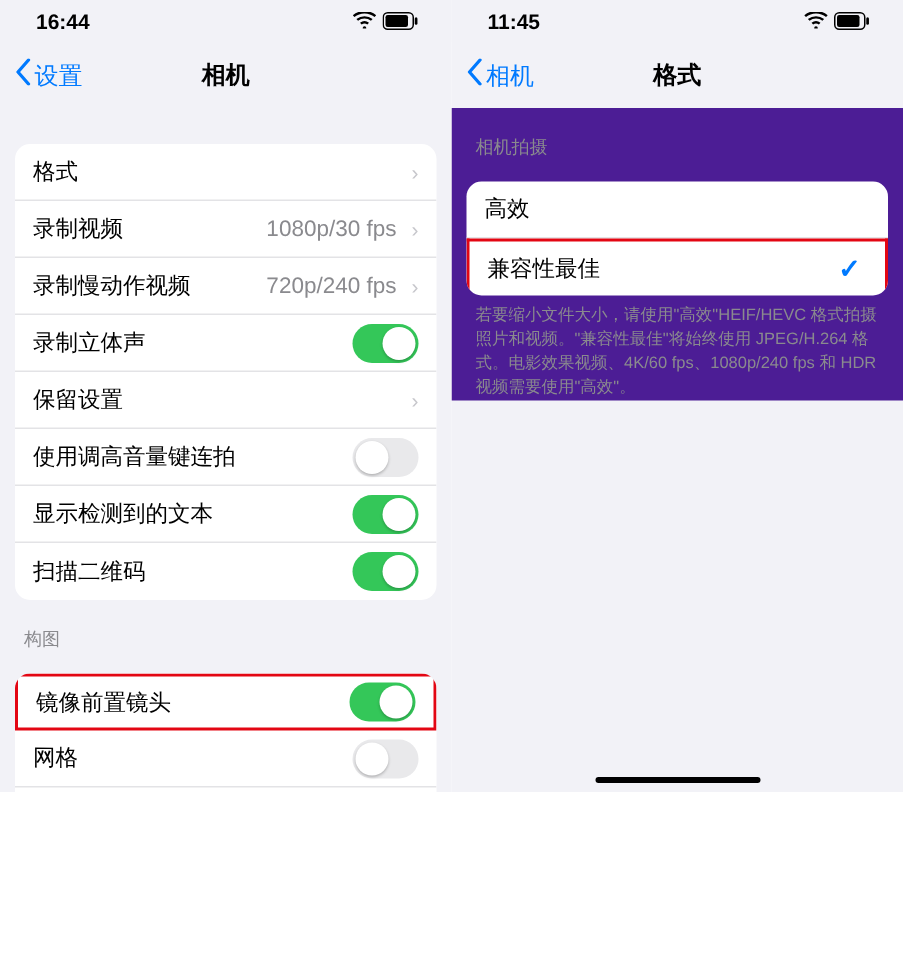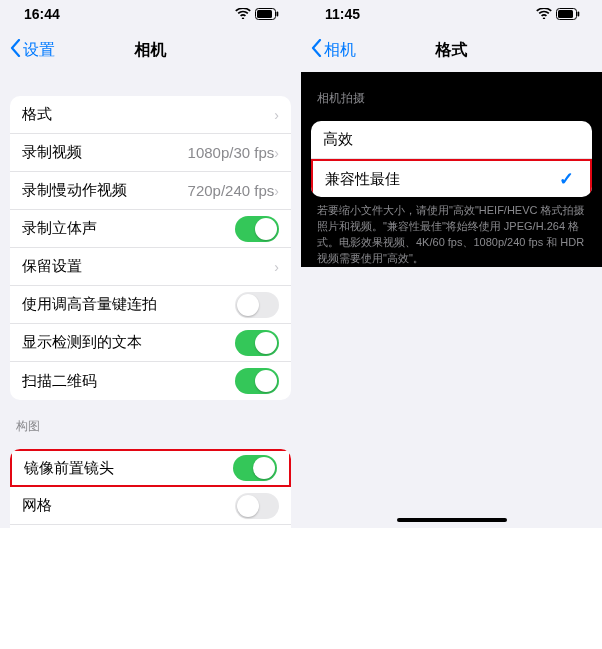--- a/index.html
+++ b/index.html
@@ -67,21 +67,21 @@
     min-height: 38px;
     display: flex;
     align-items: center;
     padding: 0 12px;
     font-size: 15px;
     position: relative;
     border-bottom: 0.5px solid #e3e3e6;
   }
   .row:last-child { border-bottom: none; }
   .row .label { flex: 1; }
-  .row .value { color: #8a8a8e; font-size: 15px; margin-right: 0; }
+  .row .value { color: #8a8a8e; font-size: 15px; margin-right: 10px; }
   .chevron { color: #c7c7cc; font-size: 14px; }
   .check { color: #007aff; font-size: 18px; font-weight: 600; margin-right: 4px; }
   .toggle {
     width: 44px; height: 26px; border-radius: 13px;
     position: relative; flex-shrink: 0;
   }
   .toggle::after {
     content: ""; position: absolute; width: 22px; height: 22px;
     background: #fff; border-radius: 50%; top: 2px;
     box-shadow: 0 1px 2px rgba(0,0,0,0.25);
@@ -104,21 +104,21 @@
   .home-indicator {
     position: absolute;
     bottom: 6px;
     left: 50%;
     transform: translateX(-50%);
     width: 110px;
     height: 4px;
     background: #000;
     border-radius: 3px;
   }
-  .screen-right .content { background: #000000; }
+  .screen-right .content { background: #4c1d95; }
   .dots { letter-spacing: -1px; color: #000; font-size: 13px; }
   .battery-wrap { display: inline-flex; align-items: center; }
 </style>
 </head>
 <body>
 
 <div class="screen">
   <div class="status-bar">
     <span>16:44</span>
     <span class="status-right">

